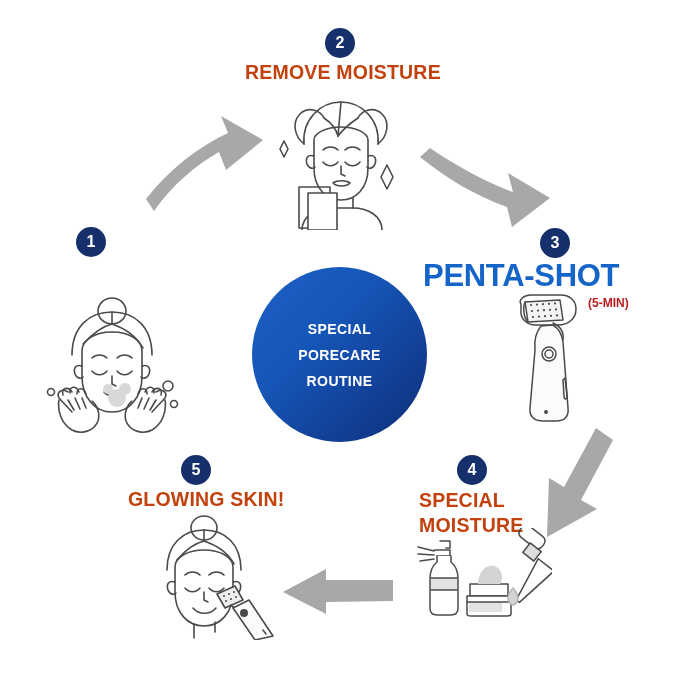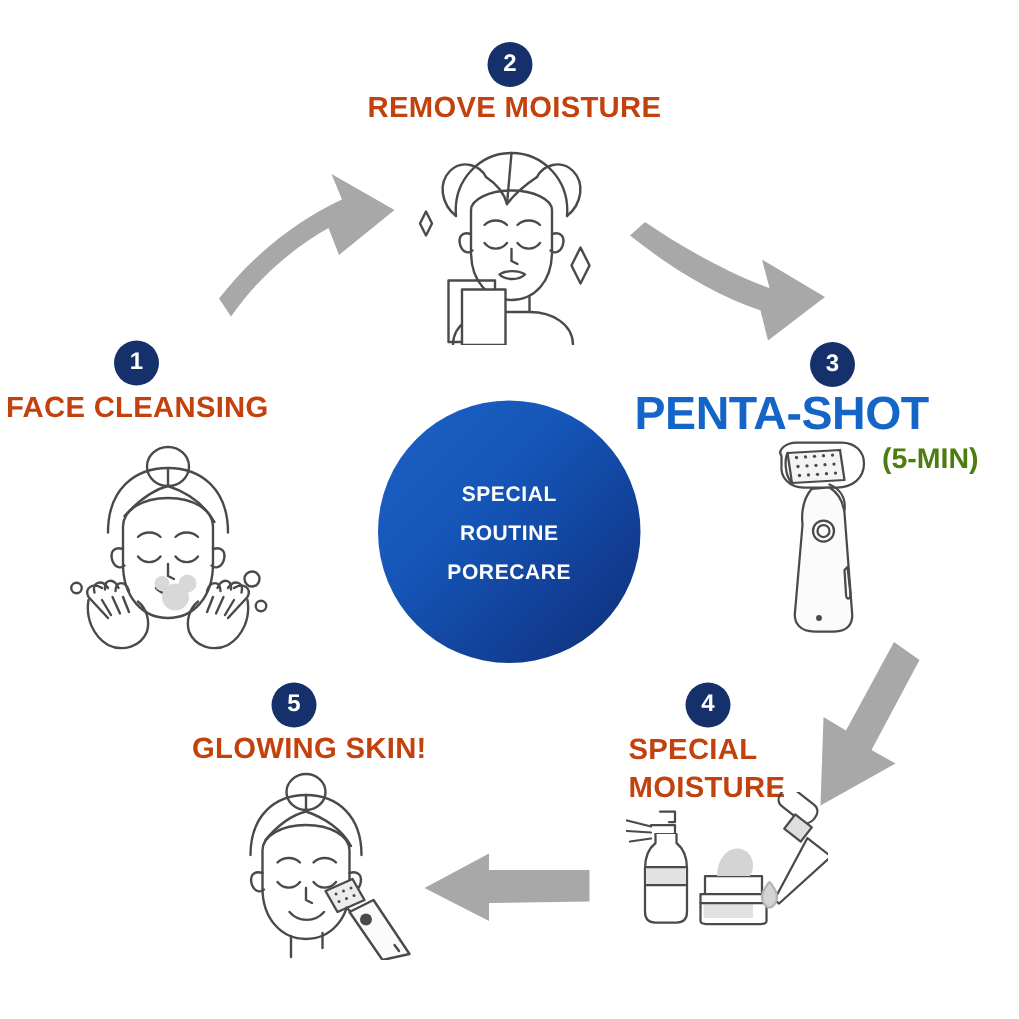--- a/index.html
+++ b/index.html
@@ -73,23 +73,23 @@
   .penta-label {
     position: absolute;
     font-size: 31px;
     font-weight: bold;
     color: #1565c8;
     letter-spacing: -0.3px;
     white-space: nowrap;
   }
   .penta-sub {
     position: absolute;
-    font-size: 19px;
-    font-weight: bold;
-    color: #4d7c0f;
+    font-size: 12px;
+    font-weight: bold;
+    color: #b91c1c;
     white-space: nowrap;
   }
 
   
   .art {
     position: absolute;
     pointer-events: none;
   }
   .arrow-layer {
     position: absolute;
@@ -112,26 +112,25 @@
     <path fill="#a8a8a8" d="M430 148 C 455 165, 485 182, 513 192 L 508 173 L 550 198 L 512 227 L 507 207
              C 475 196, 445 177, 420 157 Z"></path>
 
     <path fill="#a8a8a8" d="M613 440 L 581 500 L 597 509 L 547 537 L 549 478 L 564 487 L 596 428 Z"></path>
 
     <path fill="#a8a8a8" d="M393 580 L 326 580 L 326 569 L 283 592 L 326 614 L 326 602 L 393 601 Z"></path>
   </svg>
 
   <div class="center-circle">
     <div class="center-line">SPECIAL</div>
+    <div class="center-line">PORECARE</div>
     <div class="center-line">ROUTINE</div>
-    <div class="center-line">PORECARE</div>
   </div>
 
   <div class="badge" style="left:76px; top:227px;">1</div>
-  <div class="step-label" style="left:4px; top:260px;">FACE CLEANSING</div>
 
   <svg class="art" style="left:38px; top:288px;" width="150" height="145" viewBox="0 0 150 145">
     <g fill="none" stroke="#4a4a4a" stroke-width="1.6" stroke-linecap="round" stroke-linejoin="round">
 
       <path d="M60 23 a14 13 0 0 1 28 0 a14 13 0 0 1 -28 0"></path>
 
       <path d="M34 67 C 34 38, 52 24, 74 24 C 96 24, 114 38, 114 67"></path>
       <path d="M45 56 C 56 44, 66 38, 74 36"></path>
       <path d="M74 36 C 86 40, 98 48, 105 60"></path>
       <path d="M74 24 L 74 36"></path>

